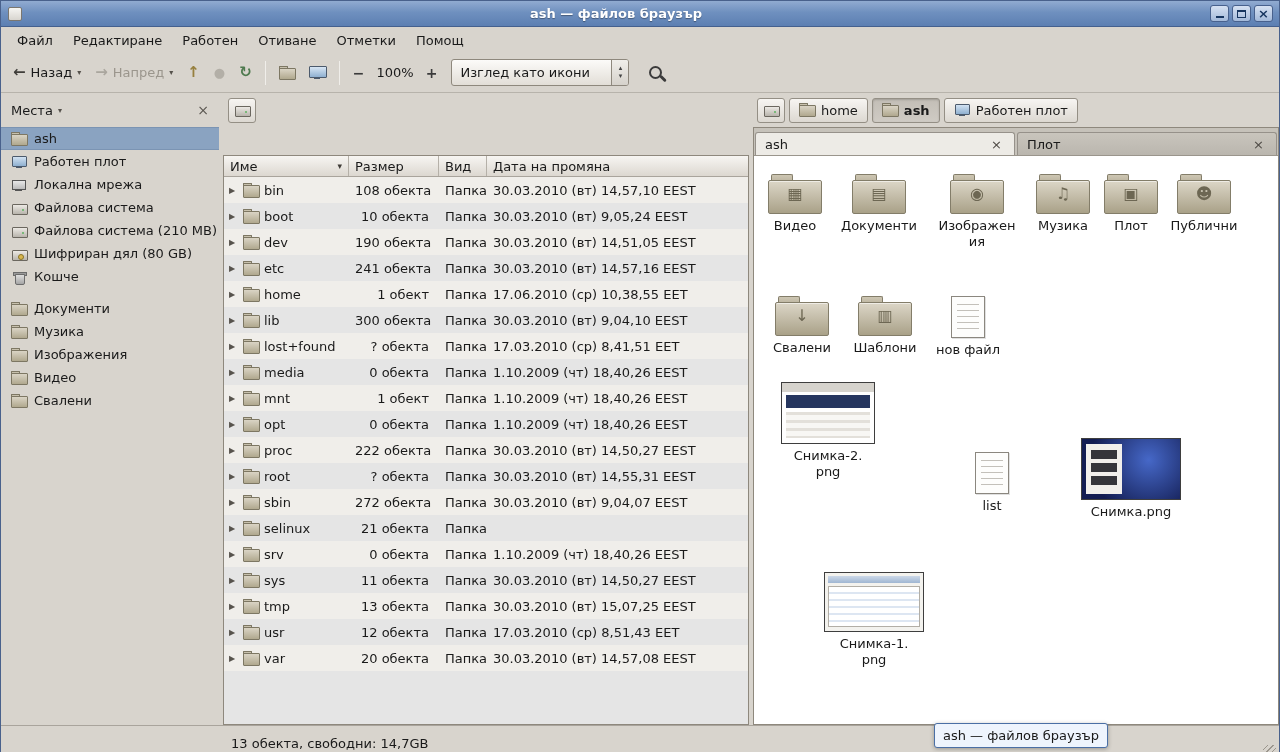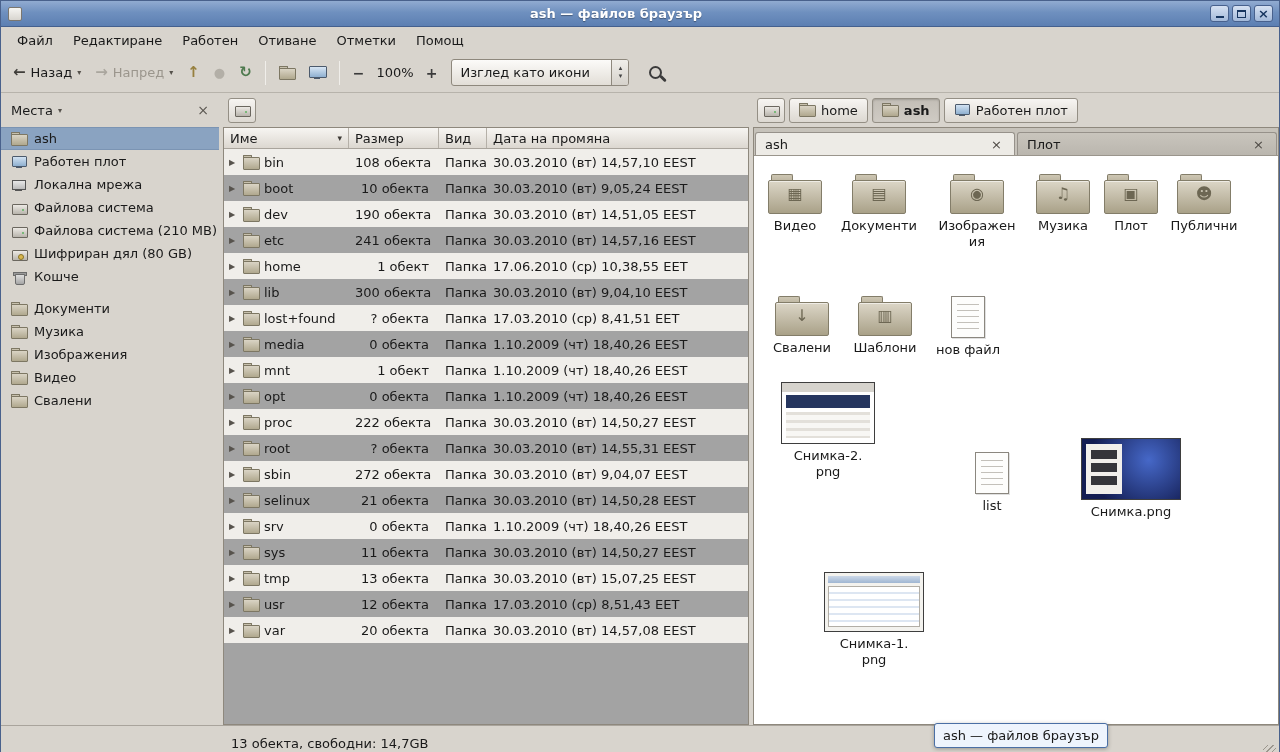--- a/index.html
+++ b/index.html
@@ -64,21 +64,21 @@
 .sicon.ic-trash::before{content:"";position:absolute;left:2px;top:3px;width:12px;height:2px;background:#9a9a9a;border:1px solid #6c6c6c;}
 
 .content{flex:1;display:flex;flex-direction:column;padding-left:4px;}
 .locrow{height:34px;flex:none;display:flex;align-items:center;}
 .loc-left{width:530px;flex:none;display:flex;align-items:center;gap:4px;padding-left:5px;}
 .loc-right{flex:1;display:flex;align-items:center;gap:4px;padding-left:4px;}
 .crumb{display:flex;align-items:center;gap:6px;height:25px;padding:0 9px;border:1px solid #948f85;border-radius:3px;background:linear-gradient(#f7f5f2,#dcd8d1);}
 .crumb.icon-only{padding:0 5px;}
 .crumb.active{background:linear-gradient(#c3beb6,#cfcbc4);box-shadow:inset 0 1px 2px rgba(0,0,0,.18);font-weight:bold;}
 .panes{height:598px;flex:none;display:flex;}
-.pane-left{width:526px;flex:none;background:#a3a3a3;border:1px solid #8e887d;display:flex;flex-direction:column;}
+.pane-left{width:526px;flex:none;background:#e5e5e5;border:1px solid #8e887d;display:flex;flex-direction:column;margin-top:28px;}
 .gutter{width:4px;flex:none;}
 .pane-right{flex:1;border:1px solid #8e887d;display:flex;flex-direction:column;background:#fff;}
 
 .list-header{height:21px;flex:none;display:flex;background:linear-gradient(#f7f5f2,#dcd7d0);border-bottom:1px solid #a9a49c;}
 .col{display:flex;align-items:center;padding:0 6px;border-right:1px solid #b5b0a8;}
 .c0{width:125px;flex:none;}
 .c1{width:90px;flex:none;}
 .c2{width:48px;flex:none;}
 .c3{flex:1;border-right:none;}
 .col .sort{margin-left:auto;font-size:9px;color:#3e3b36;}
@@ -433,21 +433,20 @@
                 <div class="cell c3">30.03.2010 (вт) 9,04,07 EEST</div>
               </div>
               <div class="lrow">
                 <div class="cell c0">
                   <span class="expander">▶</span>
                   <span class="folder16"></span>
                   <span class="fname">selinux</span>
                 </div>
                 <div class="cell c1">21 обекта</div>
                 <div class="cell c2">Папка</div>
-                <div class="cell c3">30.03.2010 (вт) 14,50,28 EEST</div>
               </div>
               <div class="lrow">
                 <div class="cell c0">
                   <span class="expander">▶</span>
                   <span class="folder16"></span>
                   <span class="fname">srv</span>
                 </div>
                 <div class="cell c1">0 обекта</div>
                 <div class="cell c2">Папка</div>
                 <div class="cell c3">1.10.2009 (чт) 18,40,26 EEST</div>

